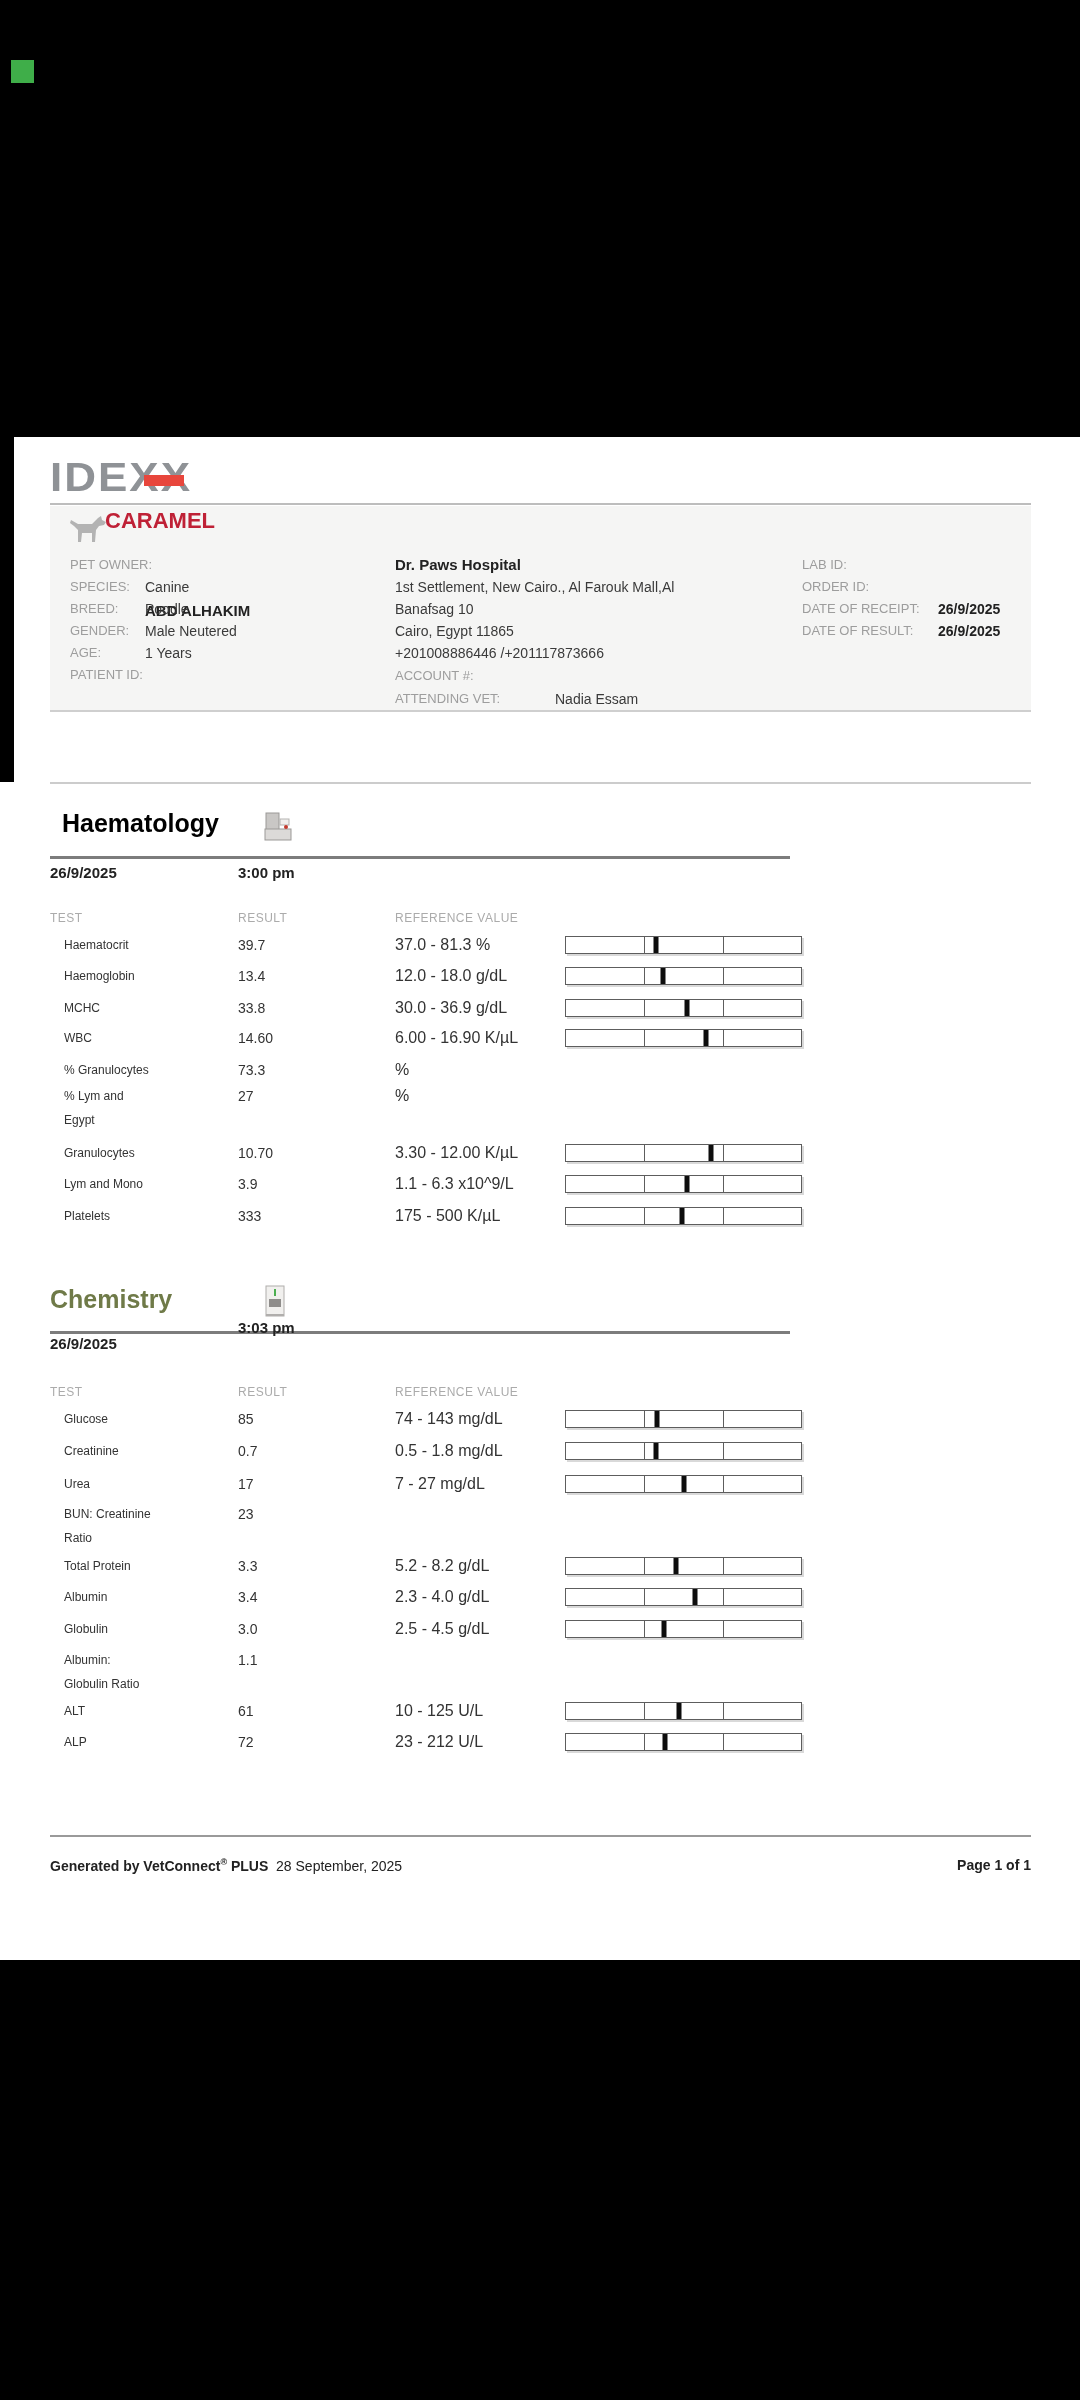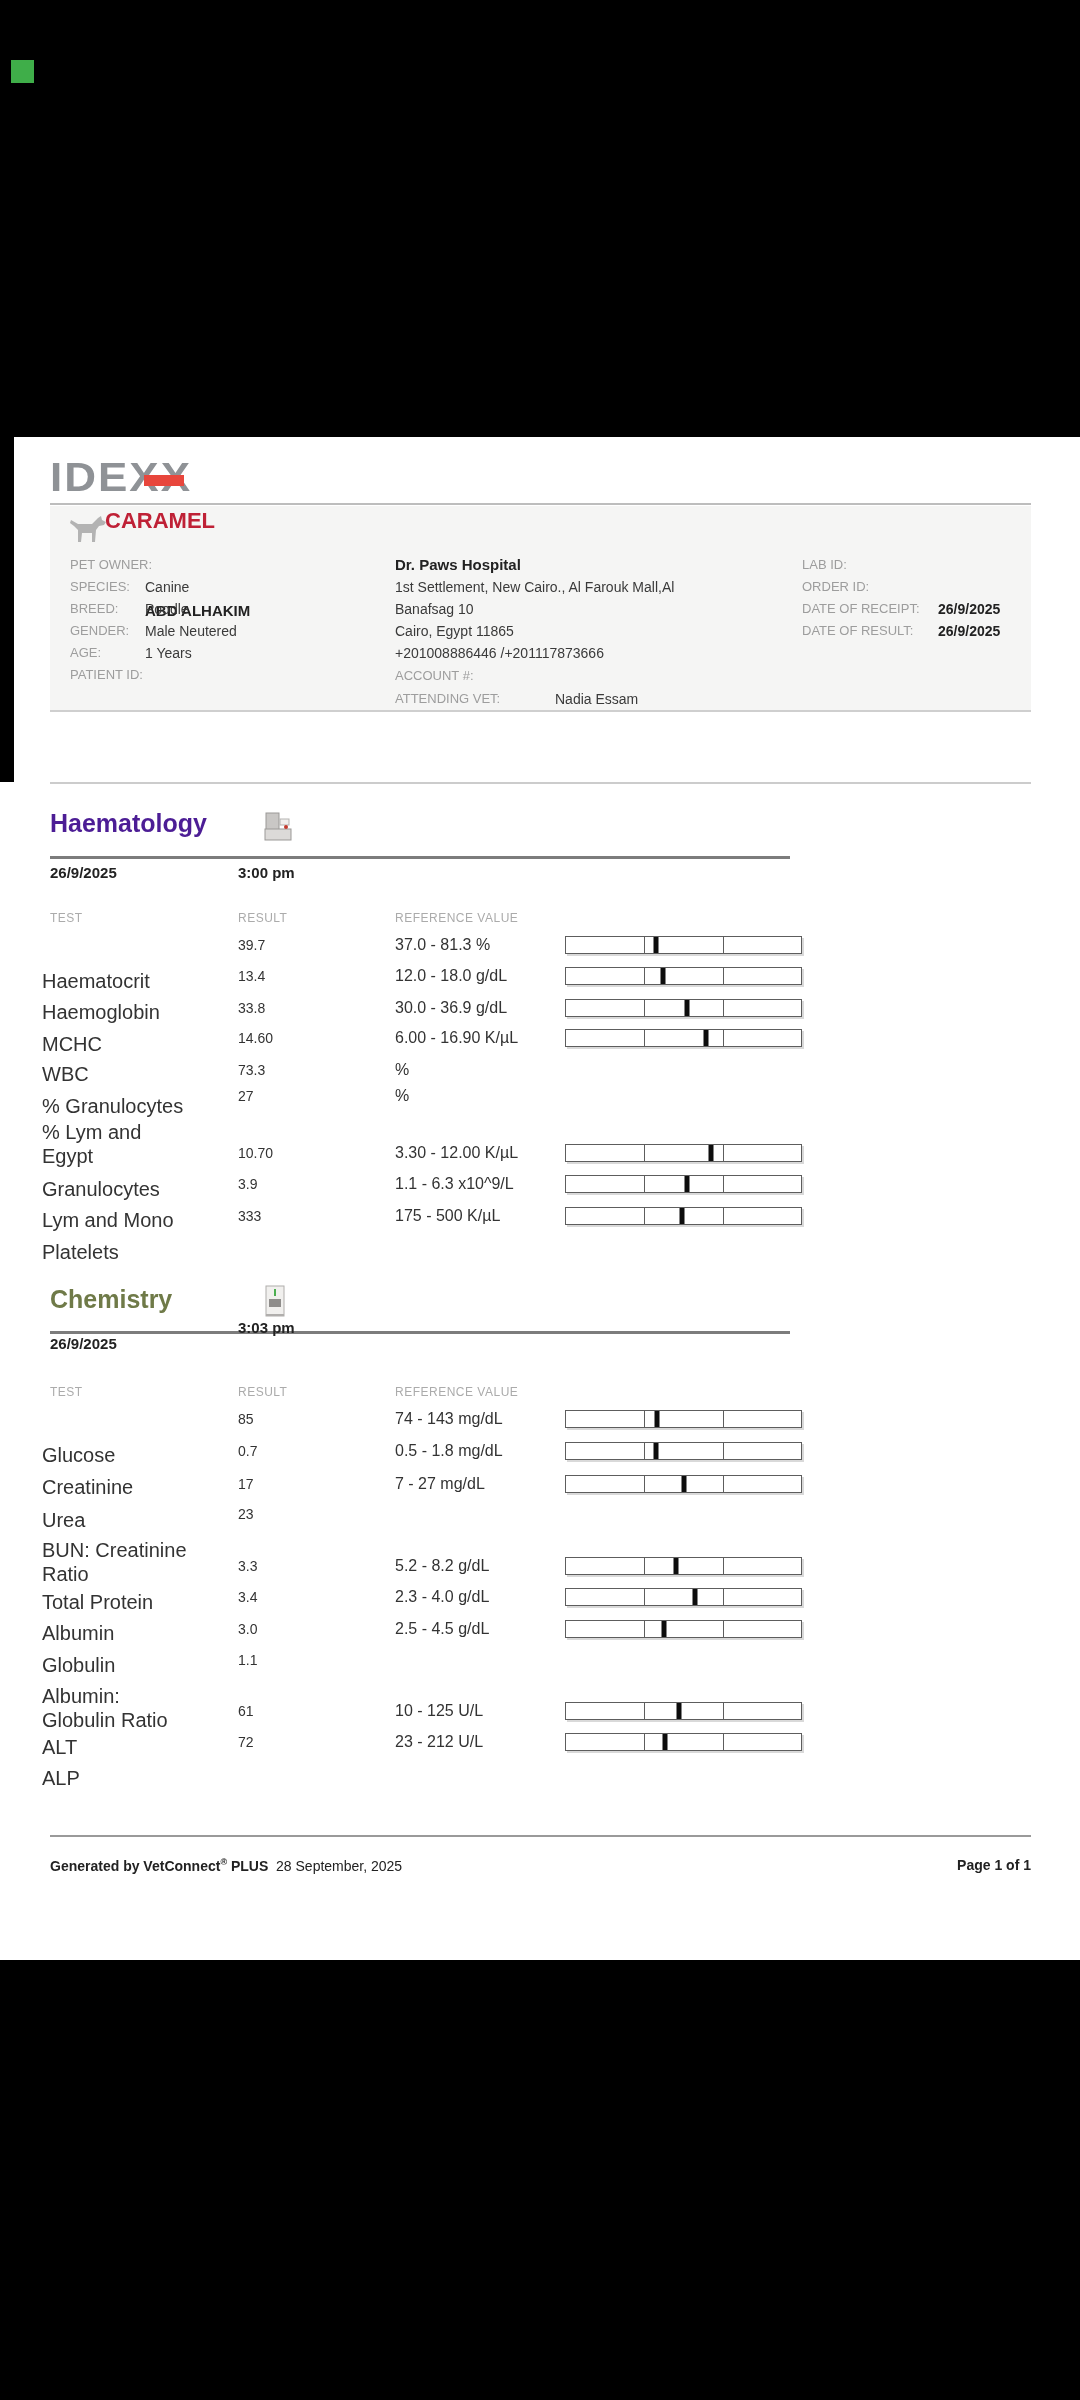--- a/index.html
+++ b/index.html
@@ -30,28 +30,28 @@
   .c2{position:absolute;left:345px;} .c2v{position:absolute;left:505px;}
   .c3l{position:absolute;left:752px;} .c3v{position:absolute;left:888px;}
 
   
   .services{position:absolute;left:50px;top:303px;font-size:15px;white-space:nowrap;}
   .services .lbl{font-size:15px;color:#a9a9a9;}
   .rule-light{position:absolute;left:50px;top:345px;width:981px;height:2px;background:#cccccc;}
 
   
   .sec-title{position:absolute;left:50px;font-size:25px;font-weight:bold;}
-  .haem-color{color:#4c1d95;}
+  .haem-color{color:#000000;margin-left:12px;}
   .chem-color{color:#6f7a48;}
   .sec-rule{position:absolute;left:50px;width:740px;height:3px;background:#7c7c7c;}
   .dt{position:absolute;font-size:15px;font-weight:bold;color:#222;white-space:nowrap;}
   .hdr{position:absolute;font-size:12px;color:#ababab;letter-spacing:.5px;white-space:nowrap;}
 
   .trow{position:absolute;left:0;width:1080px;}
-  .t-test{position:absolute;left:42px;width:175px;font-size:20px;color:#333;line-height:24px;margin-top:36px;}
+  .t-test{position:absolute;left:64px;width:175px;font-size:12px;color:#333;line-height:24px;}
   .t-res {position:absolute;left:238px;font-size:14px;color:#333;line-height:24px;}
   .t-ref {position:absolute;left:395px;font-size:16px;color:#333;line-height:24px;white-space:nowrap;}
   .bar{position:absolute;left:565px;top:3px;width:235px;height:16px;background:#fff;
        border:1px solid #5d5d5d;box-shadow:2px 2px 0 rgba(0,0,0,.15);}
   .tick{position:absolute;top:0;bottom:0;width:1px;background:#5d5d5d;}
   .tick.t1{left:33.3%;} .tick.t2{left:66.6%;}
   .marker{position:absolute;top:0;bottom:0;width:5px;background:#0d0d0d;transform:translateX(-50%);}
 
   
   .rule-footer{position:absolute;left:50px;top:1398px;width:981px;height:2px;background:#9a9a9a;}

